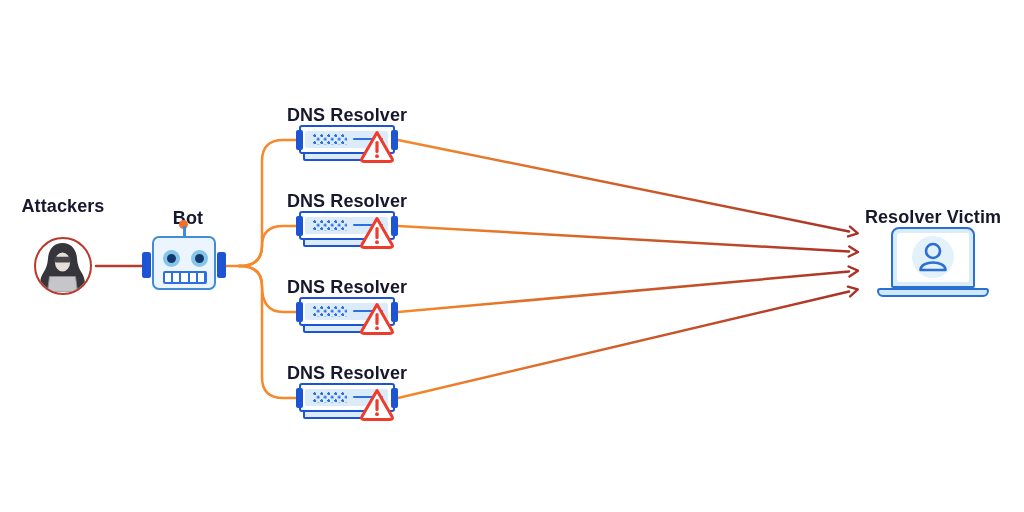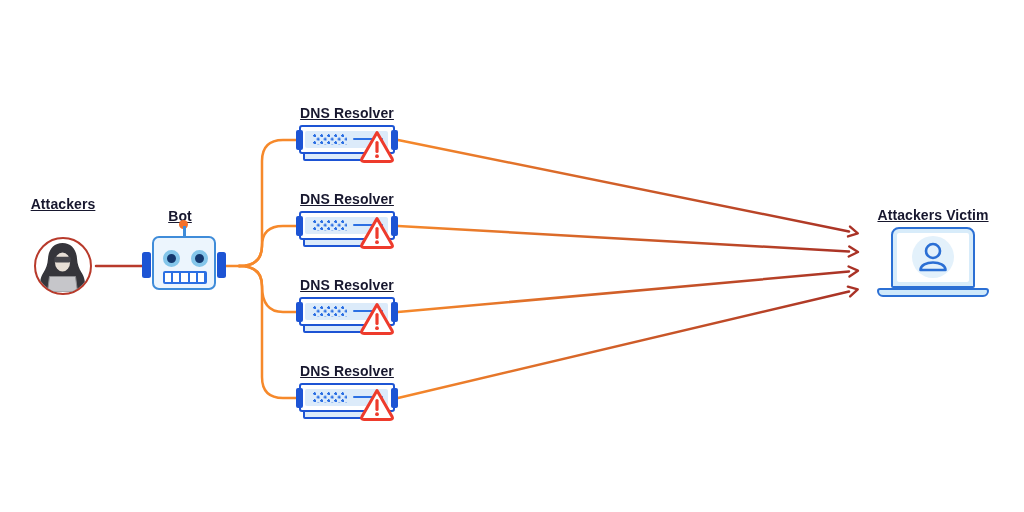--- a/index.html
+++ b/index.html
@@ -1,22 +1,22 @@
 <!DOCTYPE html>
 <html style="--orange: #f6892b; --dark-red: #a93226; --line-red: #b83a2b; --label-text: #17172e; --blue-deep: #1d54d4; --blue-mid: #2b6fd4; --blue-bot-border: #3f8cd9; --blue-accent: #2b6fe3; --panel-blue: #dcebfa; --bot-fill: #ecf5fd; --eye-ring: #84c6ea; --eye-pupil: #14386e; --antenna-orange: #f4702a; --warning-red: #ee3b2c; --bezel-blue: #d8ecfa; --base-blue: #cfe9fa; --avatar-blue: #e3f1fb; --hood-gray: #35353b; --face-tan: #e7dfd6; --laptop-gray: #c6c6ca;"><head>
 <meta charset="utf-8">
 <style>
   html,body{margin:0;padding:0;}
   body{width:1024px;height:512px;background:#ffffff;overflow:hidden;
        font-family:"Liberation Sans",sans-serif;}
   .canvas{position:relative;width:1024px;height:512px;background:#fff;}
   .connectors{position:absolute;left:0;top:0;width:1024px;height:512px;}
 
-  .lbl{position:absolute;transform:translateX(-50%);font-size:14px;font-weight:700;
-       color:var(--label-text,#17172e);white-space:nowrap;letter-spacing:.1px;text-decoration:underline;}
+  .lbl{position:absolute;transform:translateX(-50%);font-size:18px;font-weight:700;
+       color:var(--label-text,#17172e);white-space:nowrap;letter-spacing:.1px;}
 
   
   .cline{fill:none;stroke-width:2.5px;stroke-linecap:round;stroke-linejoin:round;}
   .stroke-orange{stroke:var(--orange,#f6892b);}
   .stroke-linered{stroke:var(--line-red,#b83a2b);}
   stop.o{stop-color:var(--orange,#f6892b);}
   stop.r{stop-color:var(--dark-red,#a93226);}
   .arrowhead{fill:none;stroke:var(--dark-red,#a93226);stroke-width:2.4px;
              stroke-linecap:round;stroke-linejoin:round;}
 
@@ -130,21 +130,21 @@
     <svg width="53" height="53" viewBox="0 0 53 53" xmlns="http://www.w3.org/2000/svg">
       <path fill="var(--hood-gray,#35353b)" d="M26.5,4 C18,4 12.5,10.5 12,19.5 C11.6,25.5 10,29.5 7.5,33.5
                C4.5,38 3.5,43 3.5,53 L49.5,53 C49.5,43 48.5,38 45.5,33.5
                C43,29.5 41.4,25.5 41,19.5 C40.5,10.5 35,4 26.5,4 Z"></path>
       <ellipse cx="26.5" cy="23" rx="7.6" ry="9.6" fill="var(--face-tan,#e7dfd6)"></ellipse>
       <rect x="18.3" y="17.8" width="16.4" height="5.6" rx="1.6" fill="#46464c"></rect>
       <path fill="var(--laptop-gray,#c6c6ca)" stroke="#8e8e92" stroke-width="1" d="M13.5,37.5 L39.5,37.5 L41.5,53 L11.5,53 Z"></path>
     </svg>
   </div>
 
-  <div class="lbl" style="left:180px;top:208px">Bot</div>
+  <div class="lbl" style="left:188px;top:208px">Bot</div>
   <div class="bot" style="left:142px;top:220px">
     <div class="bot-dot"></div>
     <div class="bot-stem"></div>
     <div class="bot-ear l"></div>
     <div class="bot-ear r"></div>
     <div class="bot-head">
       <div class="bot-eye l"></div>
       <div class="bot-eye r"></div>
       <div class="bot-mouth"></div>
     </div>
@@ -215,21 +215,21 @@
     </div>
     <div class="srv-cap l"></div>
     <div class="srv-cap r"></div>
     <svg class="warn" width="36" height="35" viewBox="0 0 36 35">
       <path d="M18,3.5 L33,29.5 Q34.5,32.5 31,32.5 L5,32.5 Q1.5,32.5 3,29.5 Z" fill="#fff" stroke="var(--warning-red,#ee3b2c)" stroke-width="3" stroke-linejoin="round"></path>
       <line x1="18" y1="13.5" x2="18" y2="22.5" stroke="var(--warning-red,#ee3b2c)" stroke-width="3.2" stroke-linecap="round"></line>
       <circle cx="18" cy="27.2" r="1.9" fill="var(--warning-red,#ee3b2c)"></circle>
     </svg>
   </div>
 
-  <div class="lbl" style="left:933px;top:207px">Attackers Victim</div>
+  <div class="lbl" style="left:933px;top:207px">Resolver Victim</div>
   <div class="laptop" style="left:877px;top:227px">
     <div class="lap-screen">
       <div class="lap-inner">
         <div class="lap-avatar">
           <svg width="42" height="42" viewBox="0 0 42 42">
             <circle cx="21" cy="15" r="7" fill="none" stroke="var(--blue-mid,#2b6fd4)" stroke-width="2.6"></circle>
             <path d="M8.5,34 C8.5,24 33.5,24 33.5,34 Z" fill="none" stroke="var(--blue-mid,#2b6fd4)" stroke-width="2.6" stroke-linejoin="round"></path>
           </svg>
         </div>
       </div>

